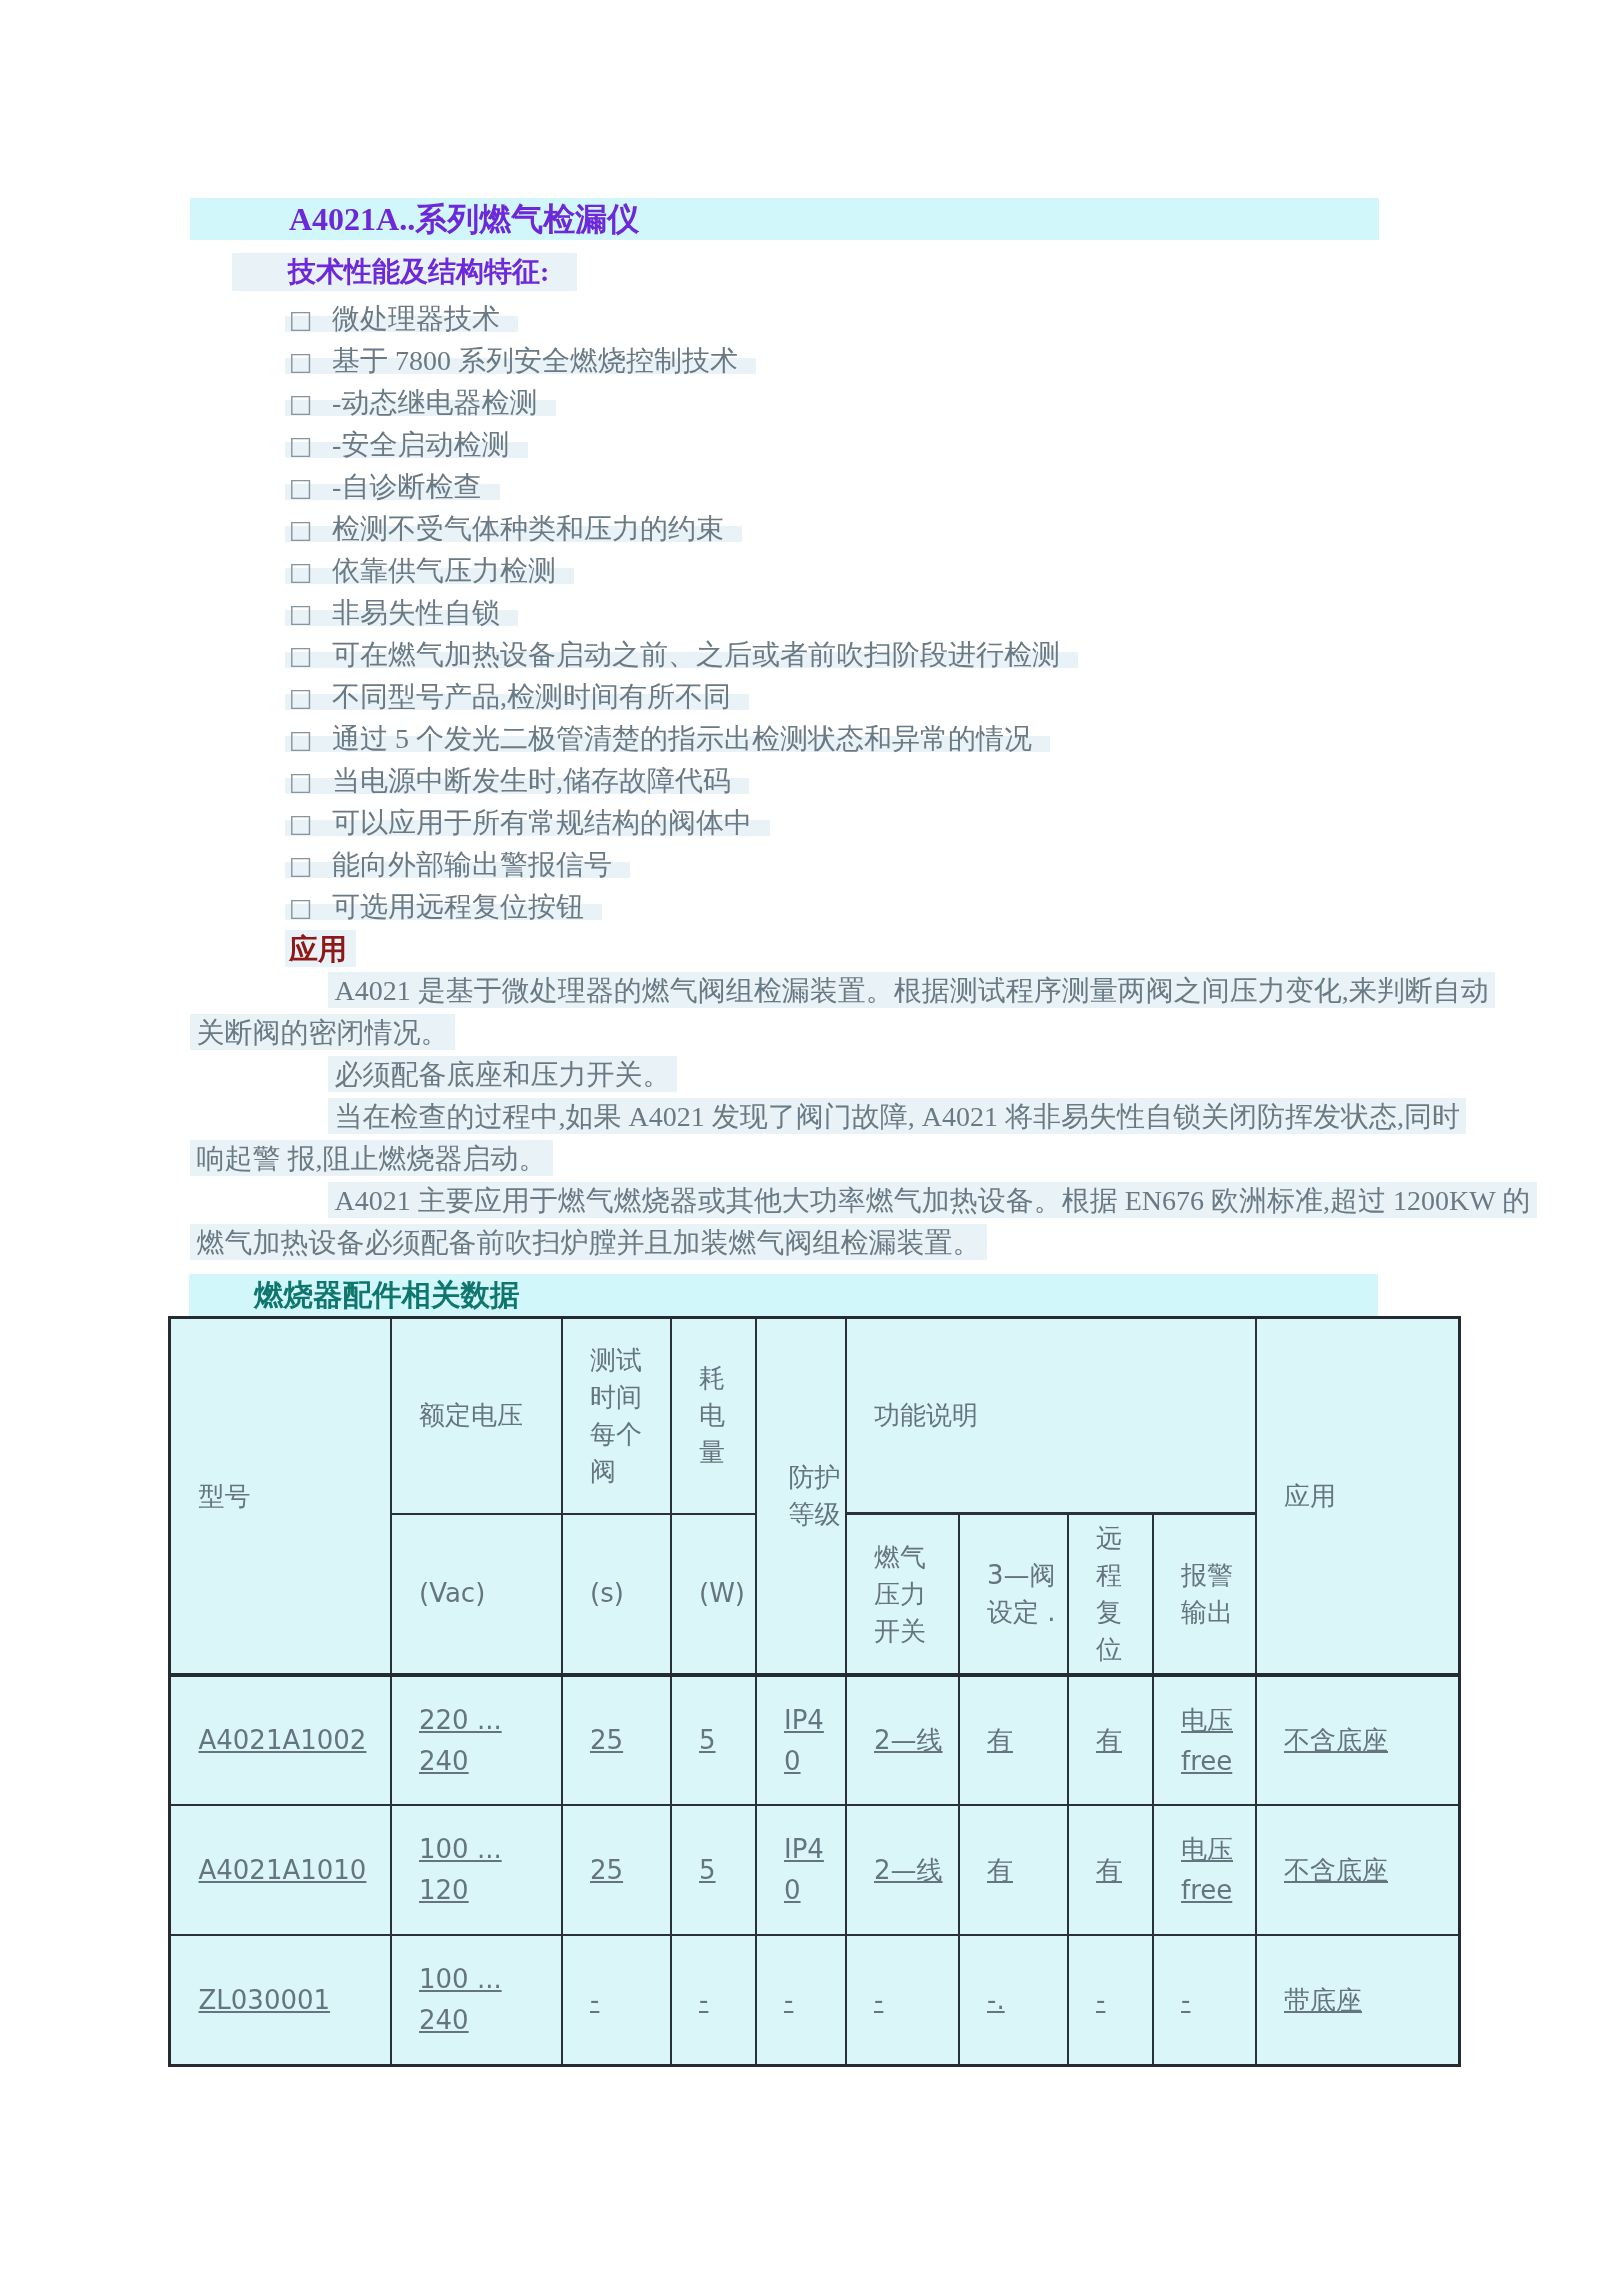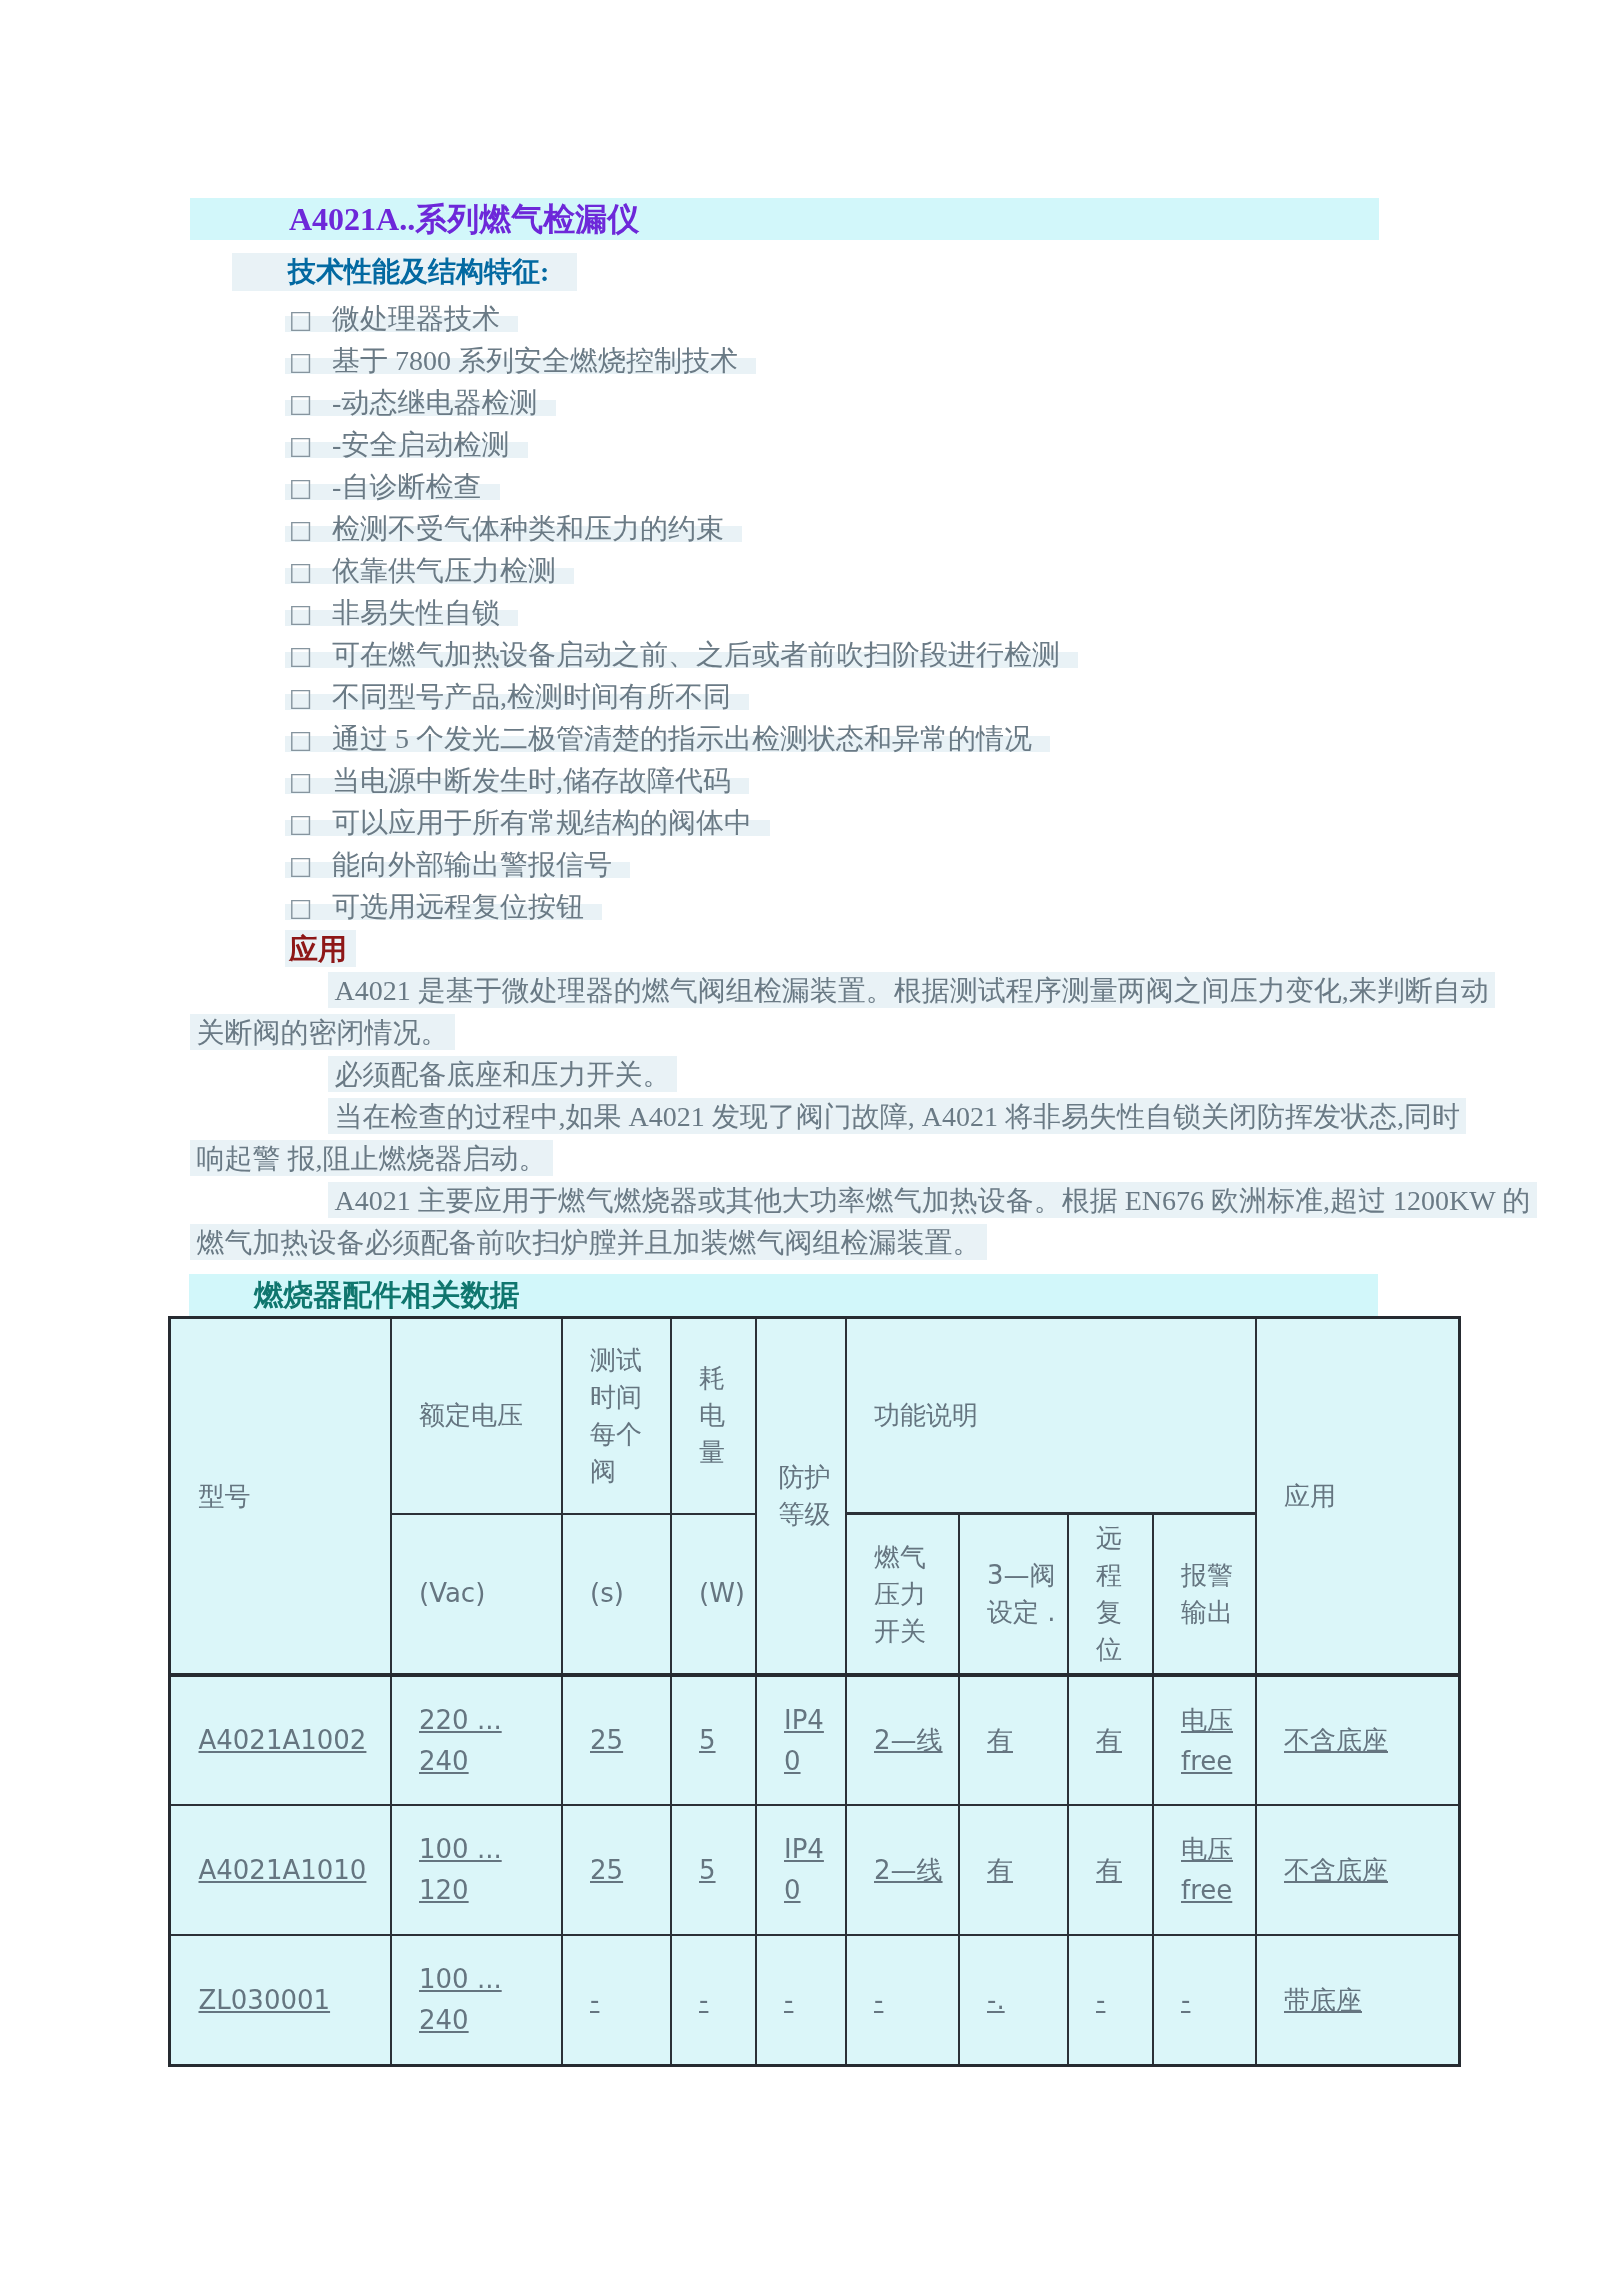--- a/index.html
+++ b/index.html
@@ -45,21 +45,21 @@
     margin-top: 13px;
     height: 38px;
   }
   .sub-head .shl {
     display: inline-block;
     background: #e9f2f6;
     padding: 0 27.5px 0 56px;
     font-size: 28px;
     line-height: 38px;
     font-weight: bold;
-    color: #0369a1;
+    color: #6d28d9;
   }
 
   
   .features { margin-top: 6.5px; }
   .li {
     height: 42px;
     line-height: 42px;
     margin-left: 285px;
     white-space: nowrap;
   }
@@ -135,21 +135,21 @@
     border: 2px solid #2b3138;
     font-weight: normal;
     text-align: left;
     vertical-align: middle;
     padding: 5.2px 6.5px 5.2px 27.5px;
     overflow: hidden;
   }
   .dtable th { line-height: 37px; }
   .dtable td { line-height: 41px; }
   .dtable { border: 3.3px solid #262b31; }
-  .dtable th.tight { padding-left: 22px; padding-right: 3.9px; }
+  .dtable th.tight { padding-left: 22px; padding-right: 3.9px; text-align: right; }
   .dtable th.fgroup { border-bottom: 3.3px solid #2b3138; }
   .dtable tbody tr.first td { border-top: 4.6px solid #262b31; }
   .dtable td.ba { word-break: break-all; }
   .dtable tr.h1 { height: 196px; }
   .dtable tr.h2 { height: 151px; }
   .dtable tbody tr { height: 130px; text-decoration: underline; }
 </style>
 </head>
 <body>
 

